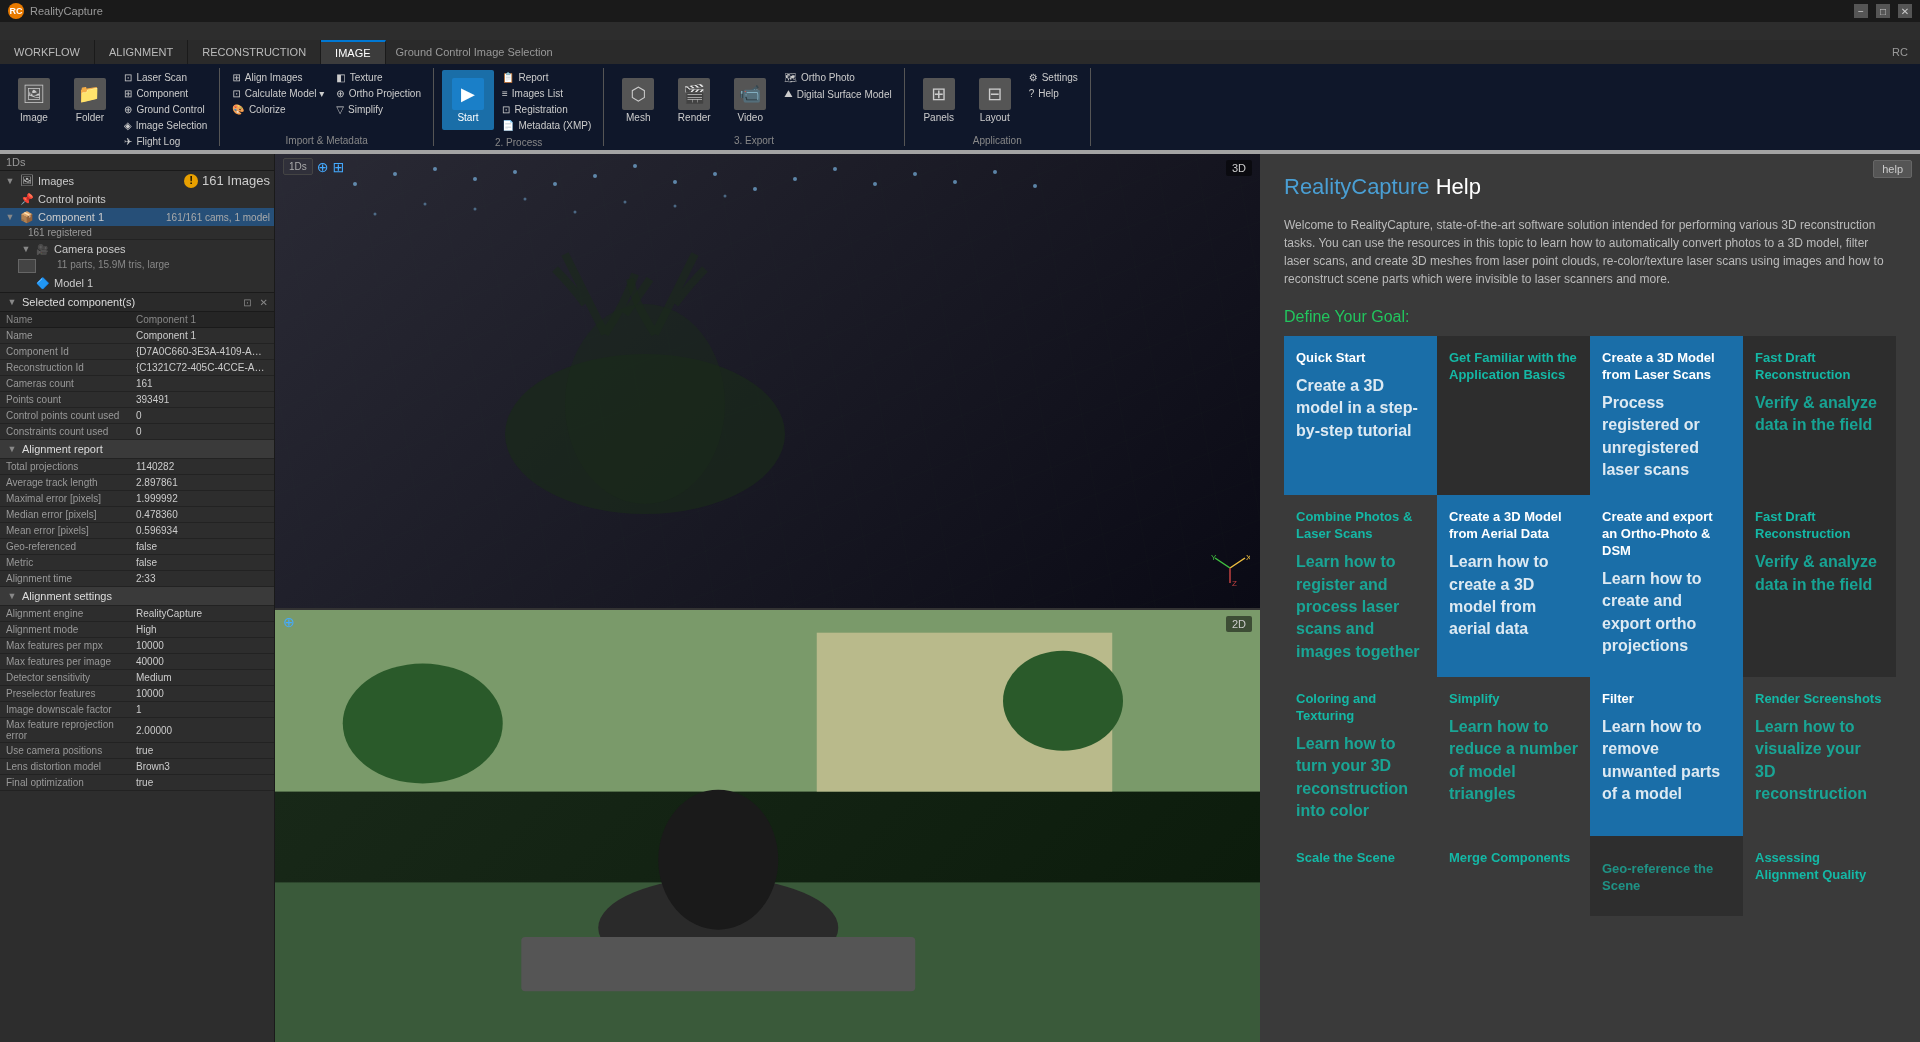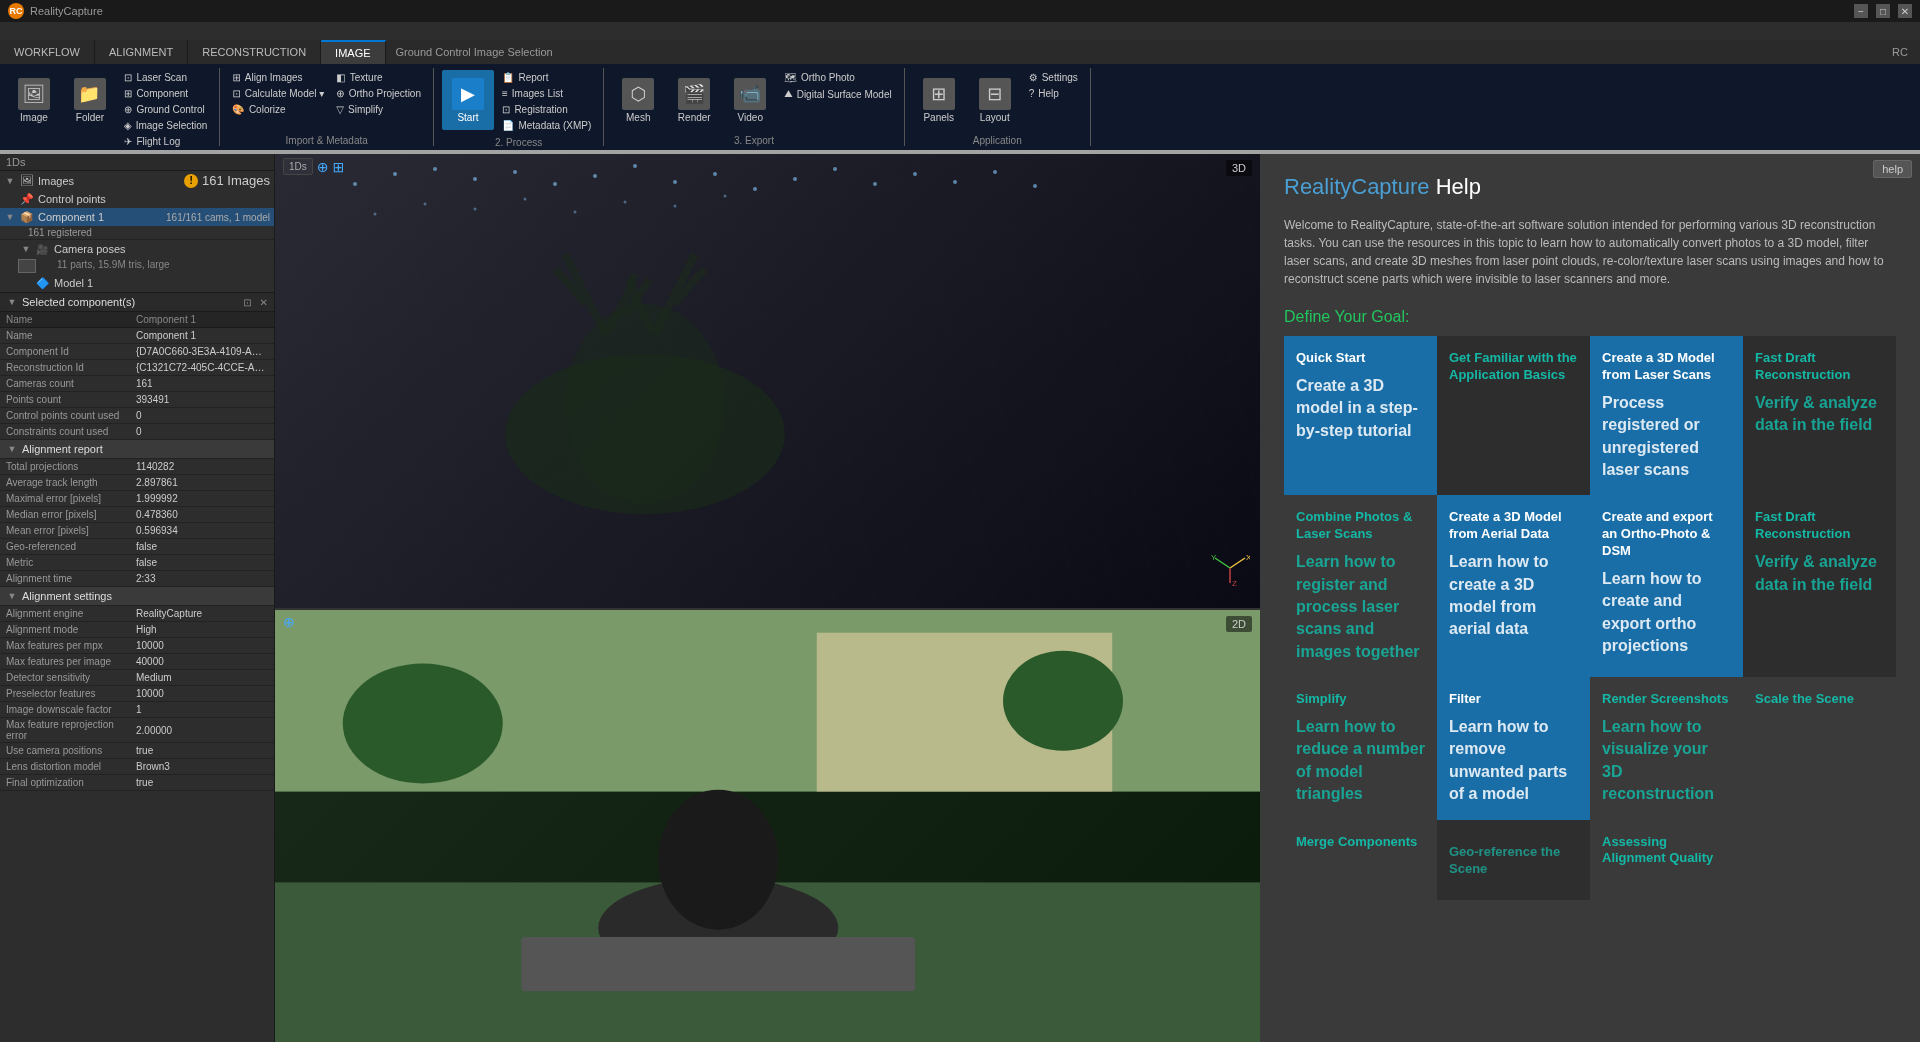--- a/index.html
+++ b/index.html
@@ -774,20 +774,24 @@
       <div class="goal-card blue" style="background:#1a6ea8;">
         <h3>Create and export an Ortho-Photo &amp; DSM</h3>
         <p>Learn how to create and export ortho projections</p>
       </div>
       <div class="goal-card dark" style="background:#2d2d2d;">
         <h3>Fast Draft Reconstruction</h3>
         <p>Verify &amp; analyze data in the field</p>
       </div>
 
       <div class="goal-card dark" style="background:#3a3a3a;">
+        <h3>Coloring and Texturing</h3>
+        <p>Learn how to turn your 3D reconstruction into color</p>
+      </div>
+      <div class="goal-card dark" style="background:#3a3a3a;">
         <h3>Simplify</h3>
         <p>Learn how to reduce a number of model triangles</p>
       </div>
       <div class="goal-card blue" style="background:#1a6ea8;">
         <h3>Filter</h3>
         <p>Learn how to remove unwanted parts of a model</p>
       </div>
       <div class="goal-card dark" style="background:#3a3a3a;">
         <h3>Render Screenshots</h3>
         <p>Learn how to visualize your 3D reconstruction</p>

